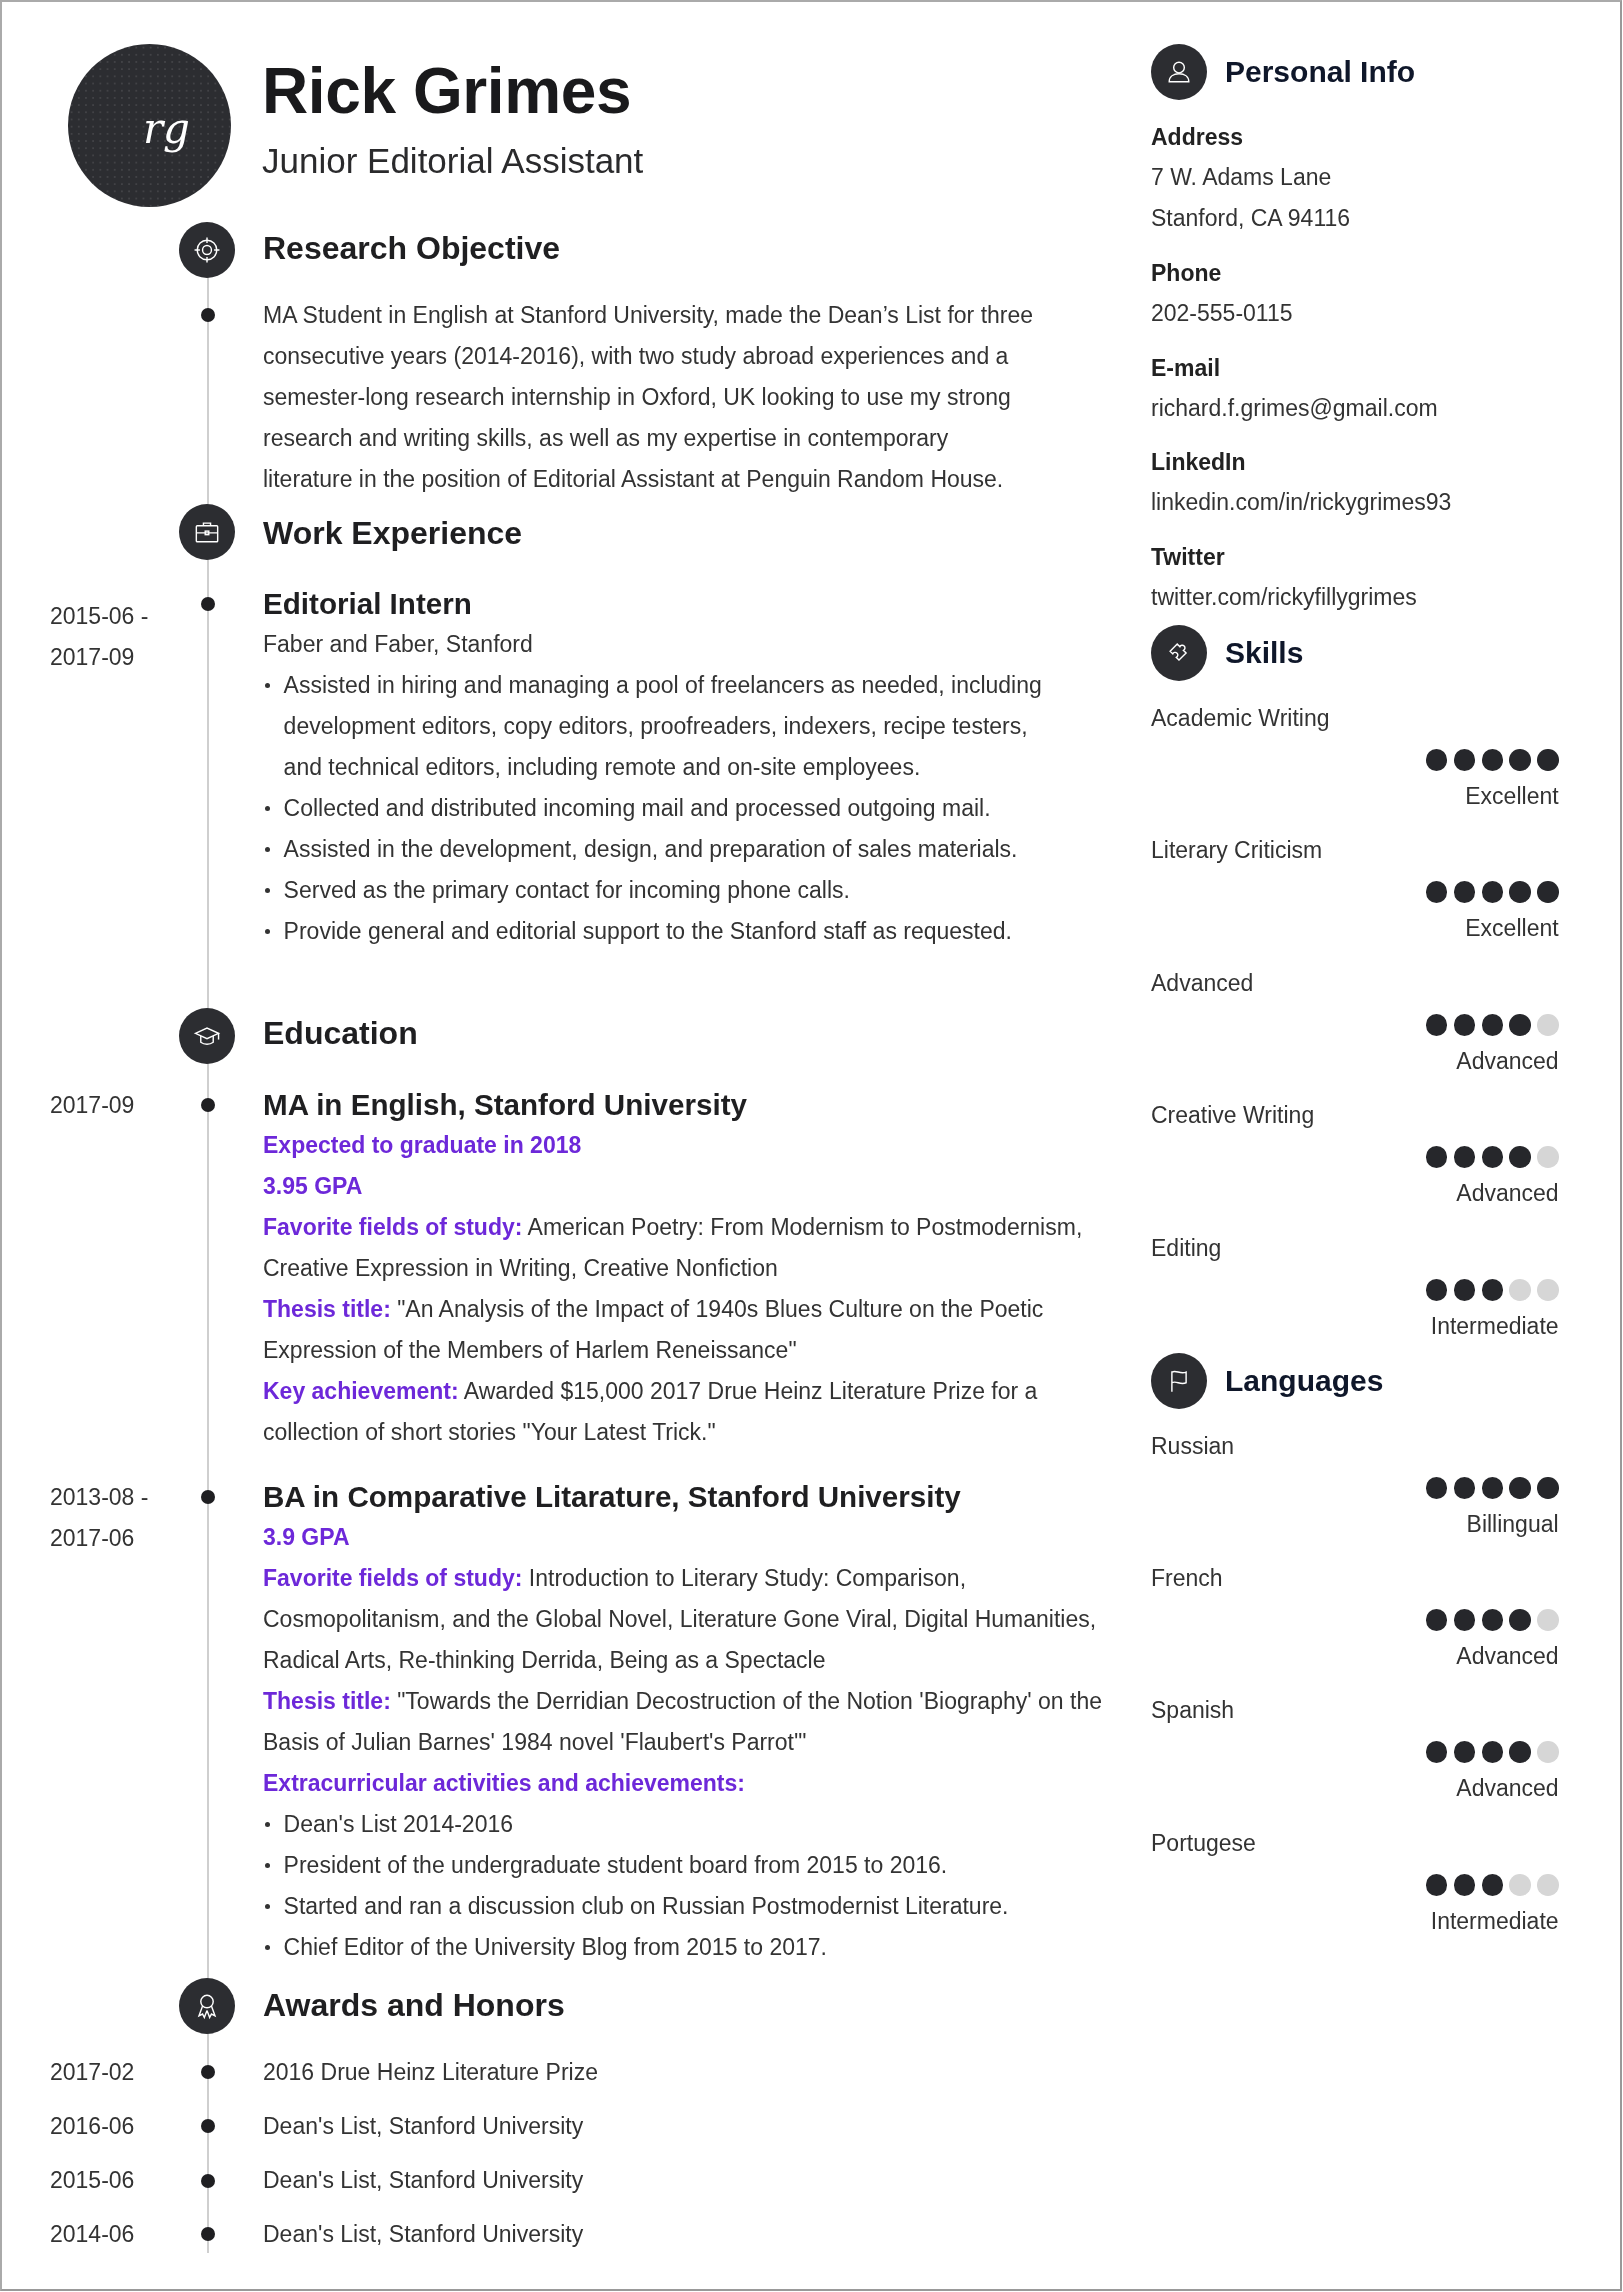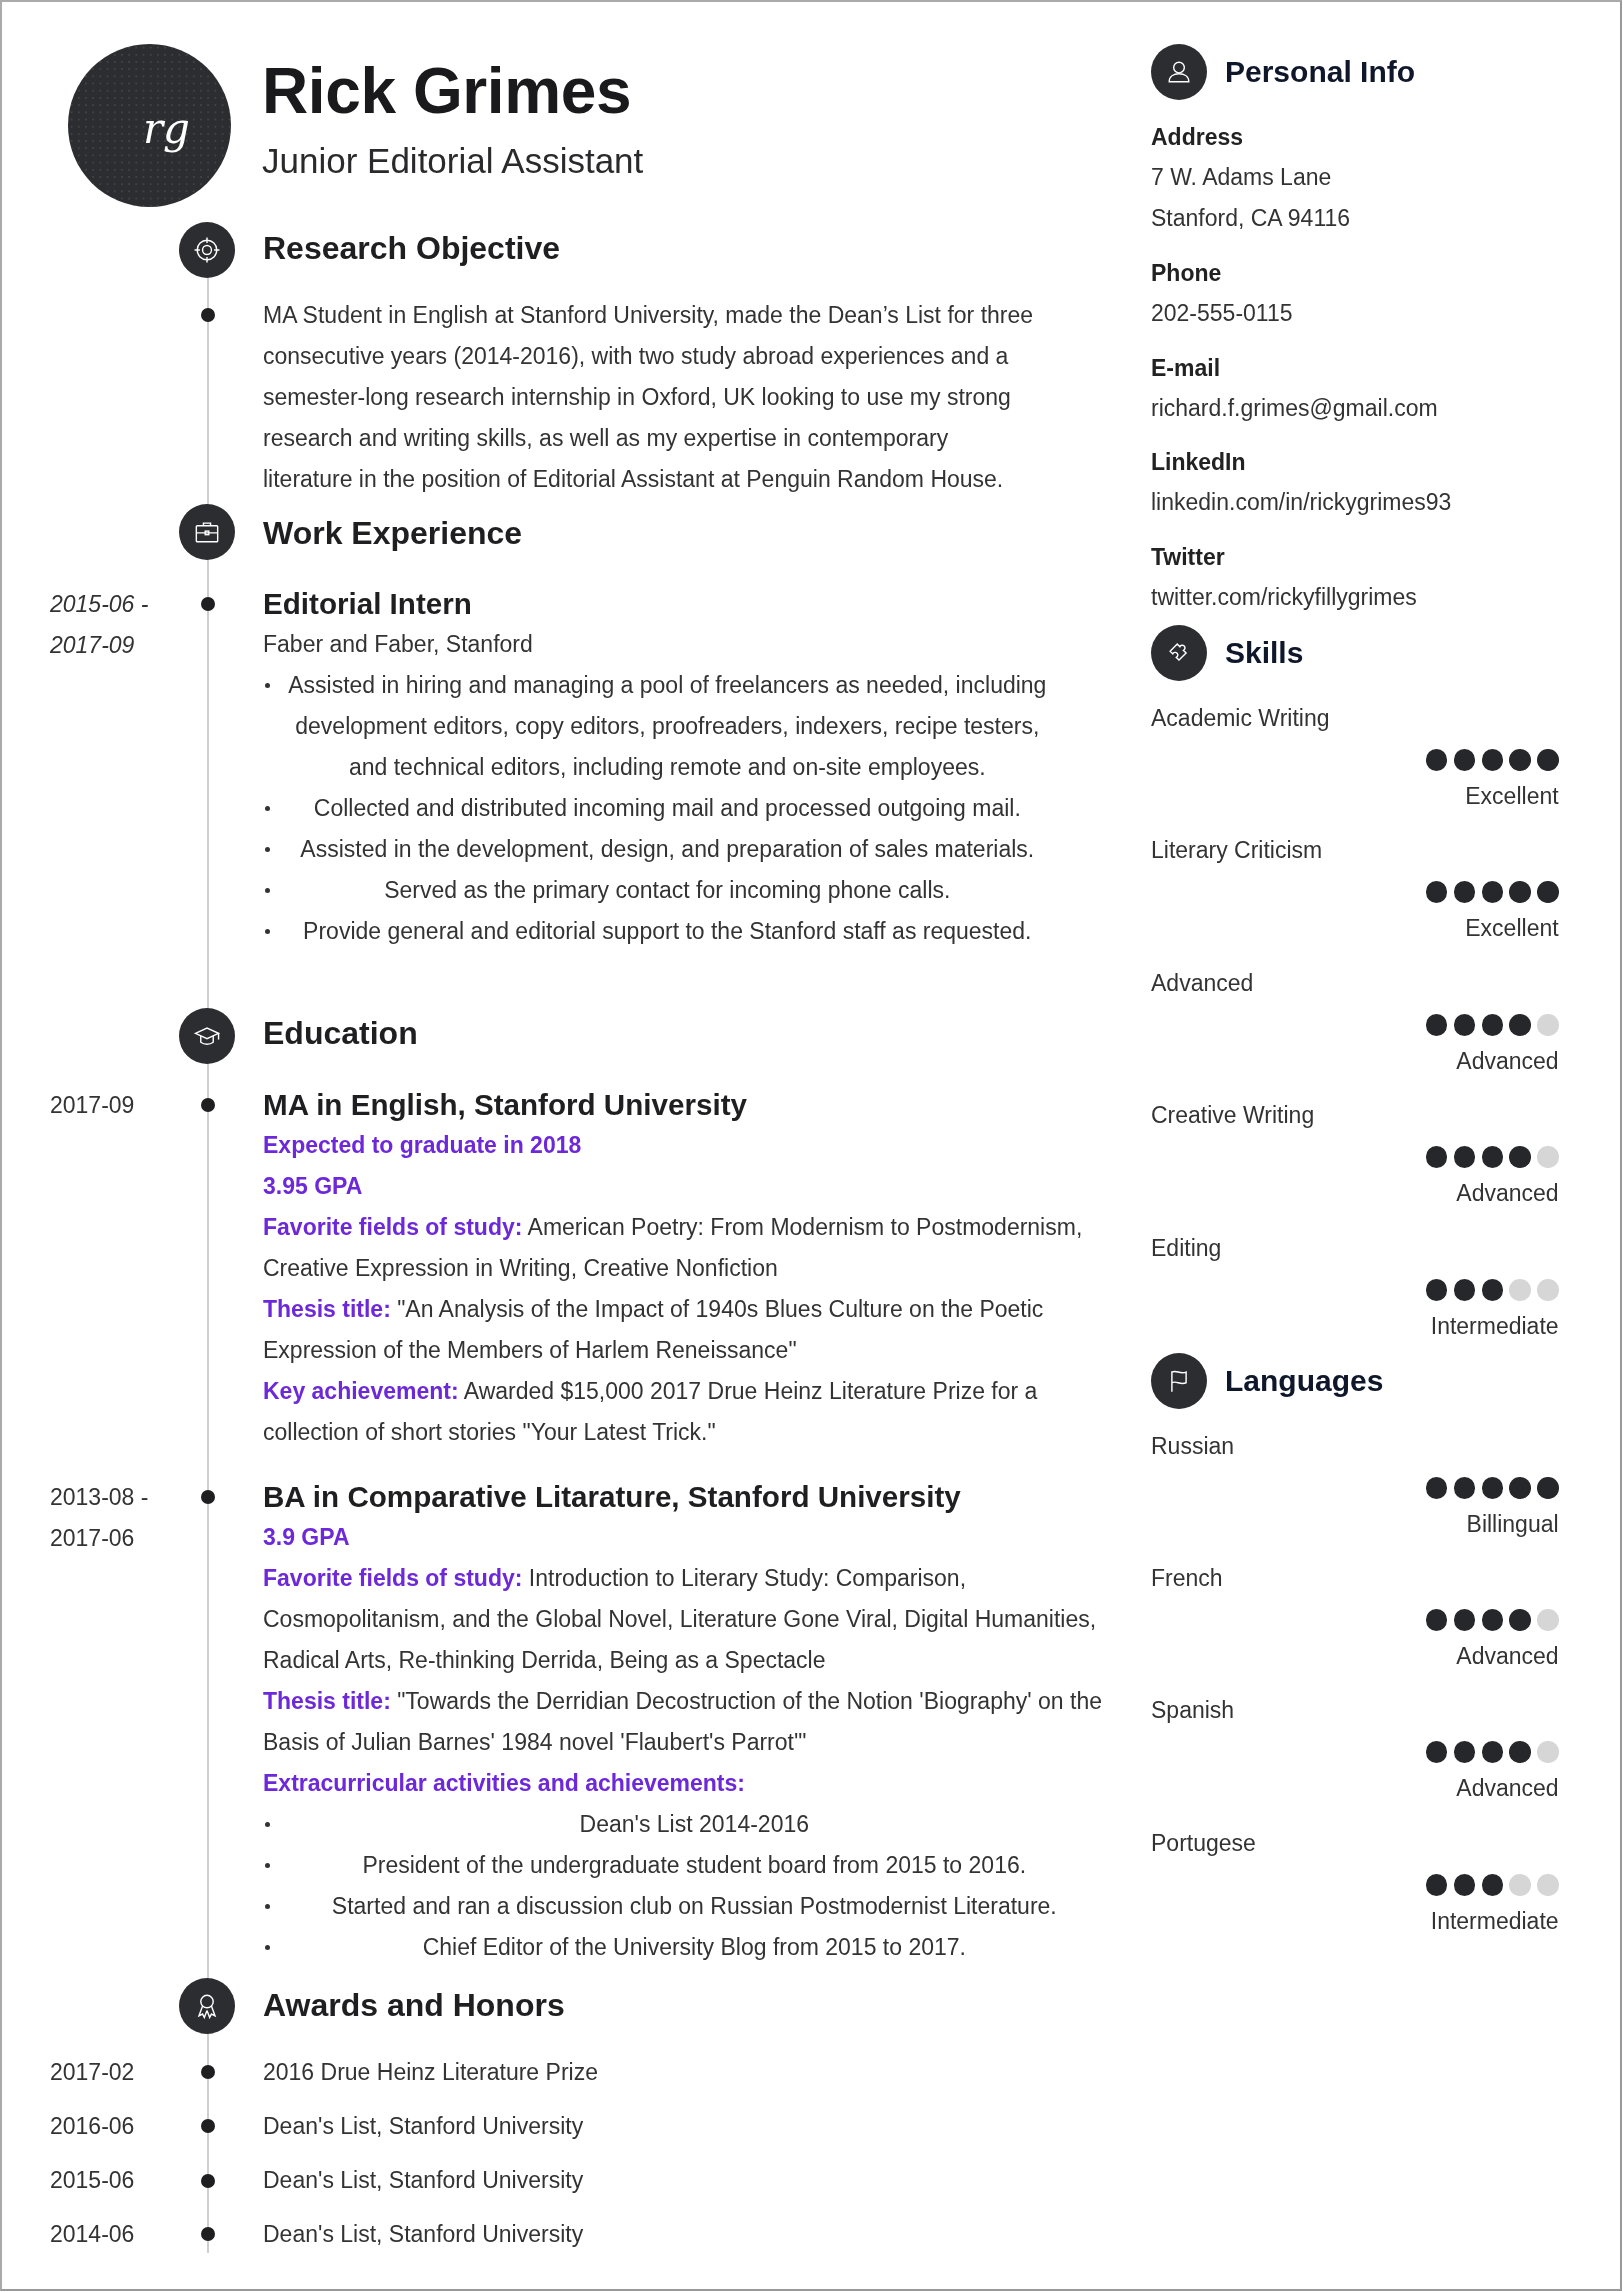--- a/index.html
+++ b/index.html
@@ -50,21 +50,21 @@
   .date {
     position: absolute; left: 50px; font-size: 23px; color: #333; line-height: 41px; width: 134px;
   }
   .block {
     position: absolute; left: 263px; width: 833px; font-size: 23px; line-height: 41px; color: #333;
   }
   .entry-title {
     font-size: 29.6px; font-weight: bold; color: #1f1f21; line-height: 40px; margin: 0;
   }
   .bold { font-weight: bold; color: #6d28d9; }
-  ul.bullets { list-style: none; margin: 0; padding: 0; text-align: center; }
+  ul.bullets { list-style: none; margin: 0; padding: 0; }
   ul.bullets li { position: relative; padding-left: 20.6px; }
   ul.bullets li::before {
     content: ""; position: absolute; left: 1.8px; top: 18px; width: 5.4px; height: 5.4px;
     border-radius: 50%; background: #333;
   }
   p.para { margin: 0; }
   
   .right { position: absolute; left: 1151px; width: 421px; }
   .r-head { position: absolute; left: 0; display: flex; align-items: center; }
   .r-head .sec-icon { position: static; }
@@ -109,21 +109,21 @@
 
 <div class="sec-icon" style="left:179px; top:504px;">
   <svg viewBox="0 0 36 36" fill="none" stroke="#fff" stroke-width="1.6">
     <rect x="6" y="11" width="24" height="18" rx="1"></rect>
       <path d="M14 11V8h8v3M6 19h24"></path>
       <rect x="16" y="17" width="4" height="4"></rect>
   </svg>
 </div>
 <h2 class="sec-title" style="left:263px; top:514px;">Work Experience</h2>
 <div class="dot" style="top:597px;"></div>
-<div class="date" style="top:584px;font-style:italic;">
+<div class="date" style="top:596px;">
   <div>2015-06 -</div>
   <div>2017-09</div>
 </div>
 <div class="block" style="top:584px;">
   <h3 class="entry-title">Editorial Intern</h3>
   <div>Faber and Faber, Stanford</div>
   <ul class="bullets" style="width:788px;">
     <li>Assisted in hiring and managing a pool of freelancers as needed, including development editors, copy editors, proofreaders, indexers, recipe testers, and technical editors, including remote and on-site employees.</li>
     <li>Collected and distributed incoming mail and processed outgoing mail.</li>
     <li>Assisted in the development, design, and preparation of sales materials.</li>

